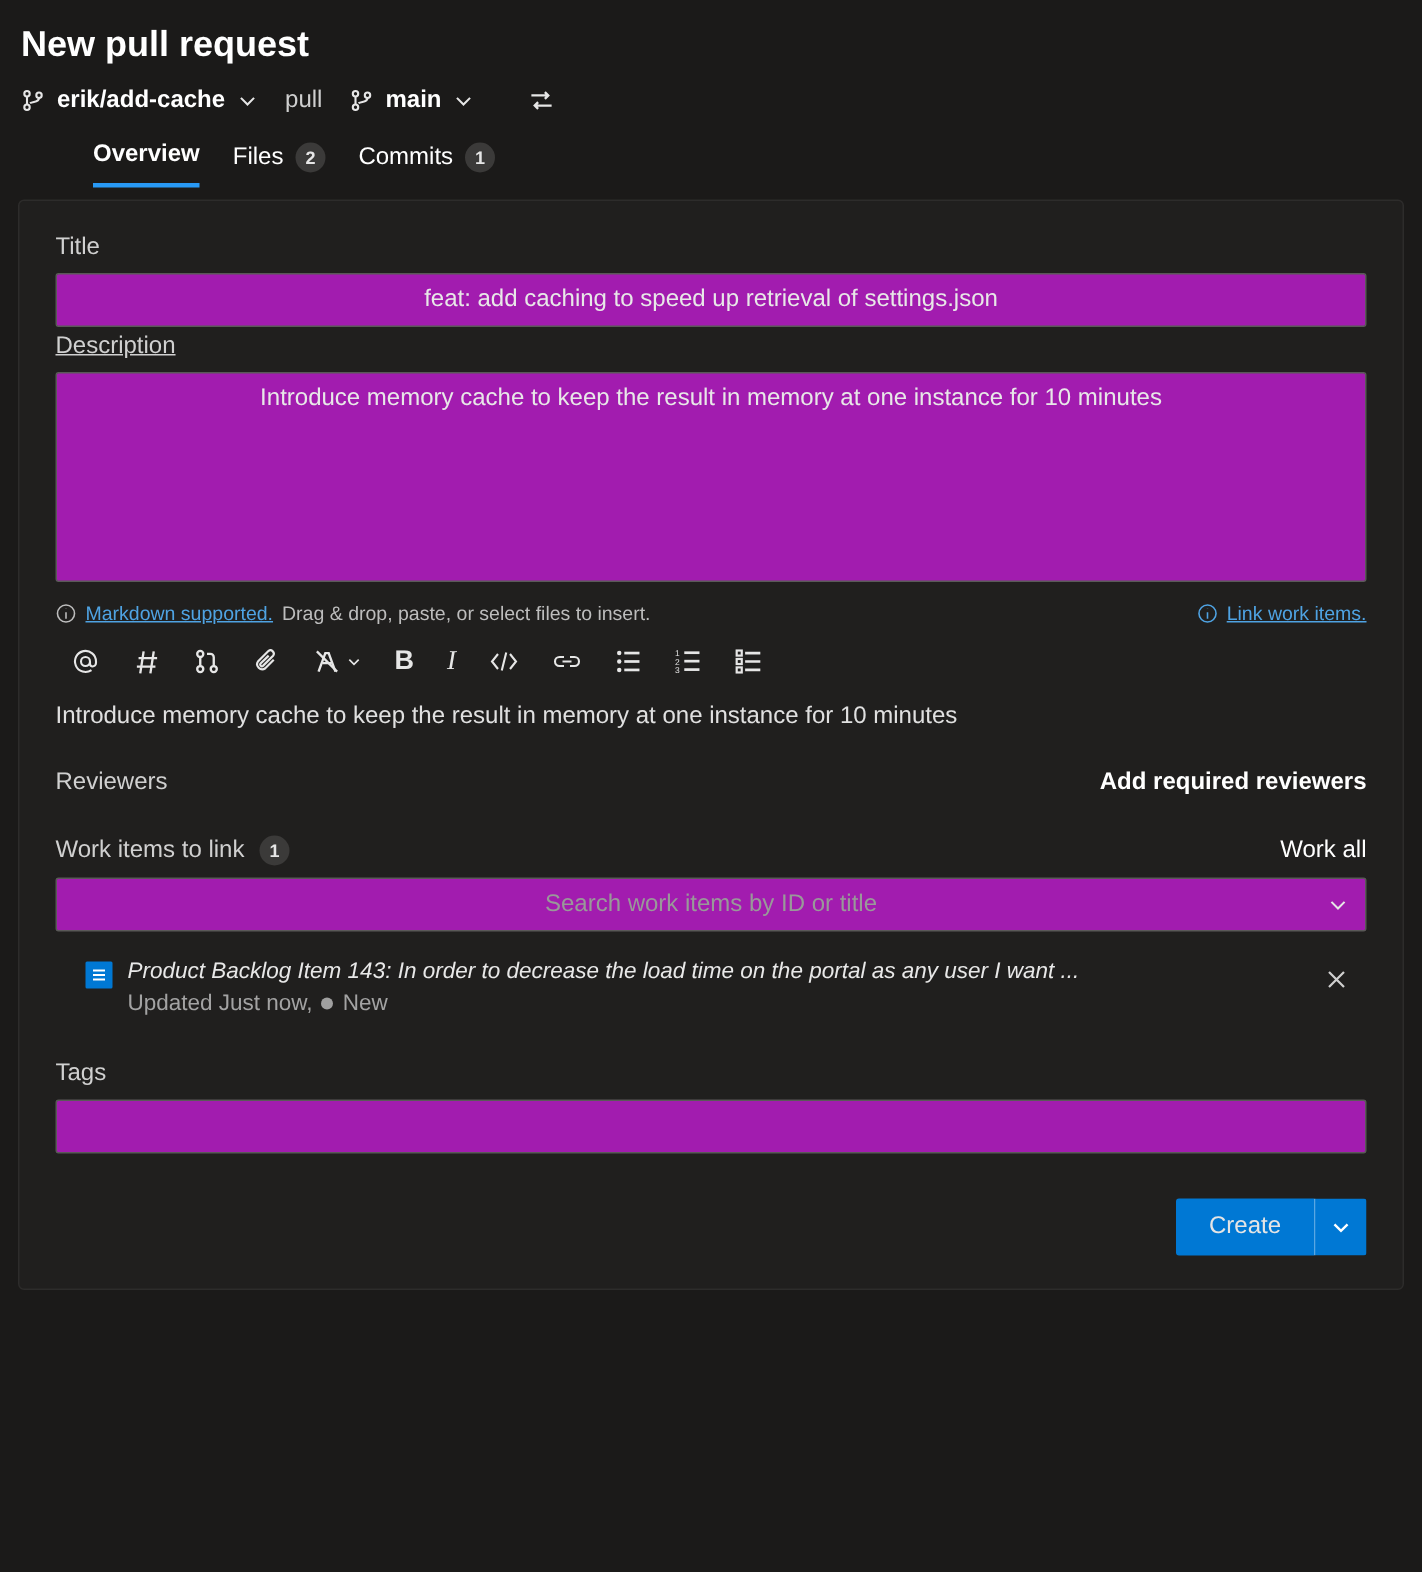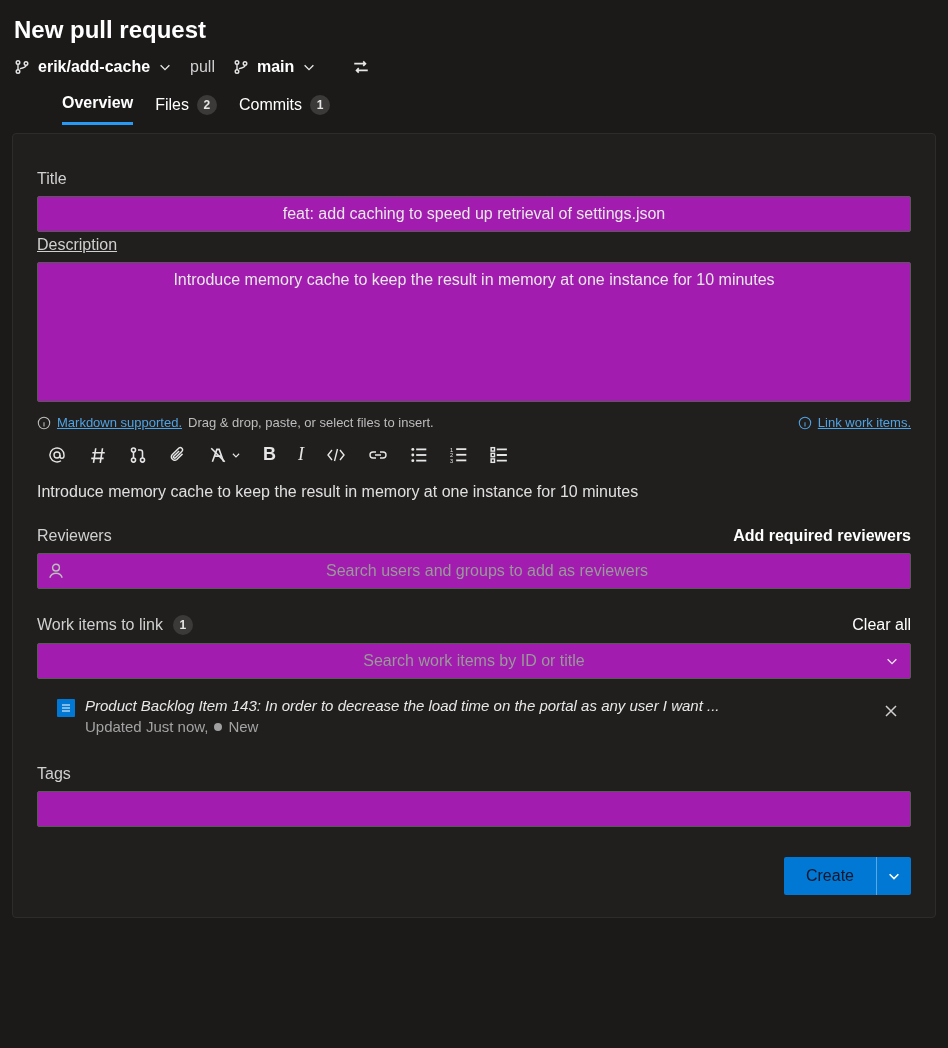--- a/index.html
+++ b/index.html
@@ -72,21 +72,20 @@
   .panel {
     background: #201f1e;
     border: 1px solid #2d2c2b;
     border-radius: 4px;
     padding: 22px 24px;
   }
   .field-label {
     color: #d0d0d0;
     font-size: 16px;
     margin-bottom: 8px;
-    margin-top: 14px;
   }
   .text-input, .textarea, .combo {
     width: 100%;
     background: #a21caf;
     border: 1px solid #5a5958;
     color: #e8e8e8;
     font-size: 16px;
     padding: 8px 12px;
     border-radius: 2px;
     font-family: inherit;
@@ -146,21 +145,21 @@
   .wi-sub { color:#a3a3a3; font-size:15px; margin-top:4px; display:flex; align-items:center; gap:6px;}
   .dot { width:8px;height:8px;border-radius:50%;background:#a0a0a0;display:inline-block;}
   .wi-close { cursor:pointer; padding:6px;}
   .actions {
     display:flex; justify-content:flex-end; margin-top:30px; gap:0;
   }
   .create-btn {
     display:flex; align-items:stretch;
   }
   .create-btn .main {
-    background:#0078d4; color:#0f172a; border:none;
+    background:#0078d4; color:#e5e5e5; border:none;
     padding:10px 22px; font-size:16px; font-weight:400;
     border-radius:2px 0 0 2px; cursor:pointer;
   }
   .create-btn .drop {
     background:#0078d4; border:none; border-left:1px solid rgba(255,255,255,.35);
     padding:0 10px; border-radius:0 2px 2px 0; cursor:pointer;
     display:flex;align-items:center;
   }
   svg { display:block; }
   ::placeholder { color:#999; }
@@ -333,39 +332,30 @@
     </div>
 
     <div class="preview">Introduce memory cache to keep the result in memory at one instance for 10 minutes</div>
 
     
     <div class="section">
       <div class="section-header">
         <div class="left">Reviewers</div>
         <div class="right bold">Add required reviewers</div>
       </div>
-      <div class="input-icon-wrap">
-        <span class="lead-icon icon">
-          <svg width="18" height="18" viewBox="0 0 16 16" fill="none" stroke="#bdbdbd" stroke-width="1.3">
-              <circle cx="8" cy="5" r="3"></circle>
-              <path d="M2.5 14c1-3 3.2-4 5.5-4s4.5 1 5.5 4"></path>
-            </svg>
-        </span>
-        <input class="text-input" placeholder="Search users and groups to add as reviewers" style="">
-      </div>
     </div>
 
     
     <div class="section">
       <div class="section-header">
         <div class="left">
           <span>Work items to link</span>
           <span class="badge">1</span>
         </div>
-        <div class="right">Clear all</div>
+        <div class="right">Work all</div>
       </div>
       <div class="combo-wrap">
         <input class="text-input combo" placeholder="Search work items by ID or title" style="">
         <span class="trail-icon icon">
           <svg width="14" height="14" viewBox="0 0 16 16" fill="none" stroke="#e6e6e6" stroke-width="1.6">
               <path d="M3 6l5 5 5-5"></path>
             </svg>
         </span>
       </div>
 

